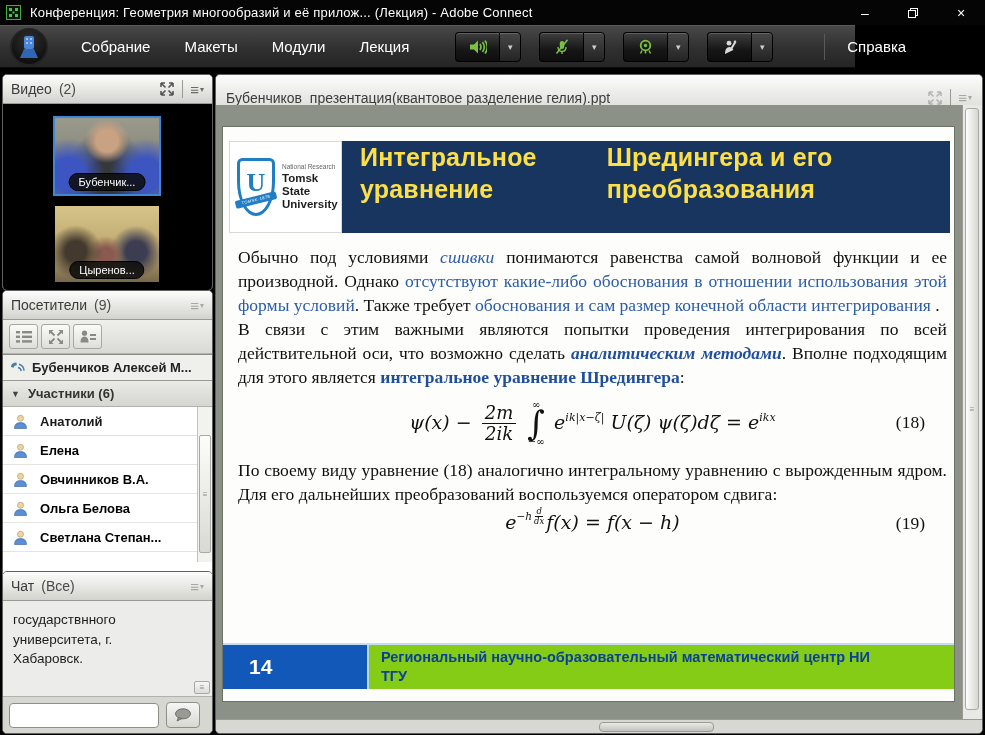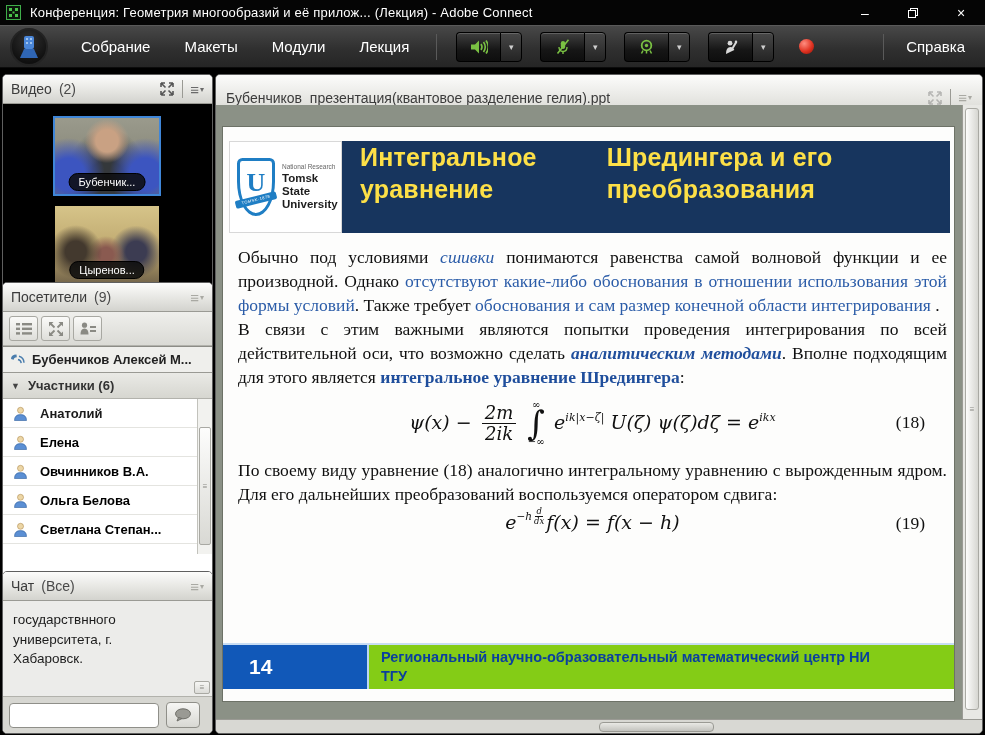--- a/index.html
+++ b/index.html
@@ -7,21 +7,21 @@
   body { background:#000; font-family:"Liberation Sans",sans-serif; position:relative; overflow:hidden; }
 
   
   .titlebar { position:absolute; left:0; top:0; width:985px; height:25px; background:#050505; display:flex; align-items:center; color:#fff; }
   .title-icon { width:15px; height:15px; margin:0 9px 0 6px; background:#0c140c; border:1px solid #3fae4a; display:flex; align-items:center; justify-content:center; flex:0 0 auto; }
   .title-text { font-size:13px; letter-spacing:.2px; white-space:nowrap; }
   .win-controls { margin-left:auto; display:flex; height:100%; }
   .win-btn { width:48px; height:100%; display:flex; align-items:center; justify-content:center; color:#fff; font-size:14px; }
 
   
-  .menubar { position:absolute; left:0; top:25px; width:985px; height:43px; background:linear-gradient(#484848,#303030 55%,#252525); border-top:1px solid #5a5a5a; border-bottom:1px solid #0c0c0c; display:flex; align-items:center; }
+  .menubar { position:absolute; left:0; top:25px; width:855px; height:43px; background:linear-gradient(#484848,#303030 55%,#252525); border-top:1px solid #5a5a5a; border-bottom:1px solid #0c0c0c; display:flex; align-items:center; }
   .app-logo { width:38px; height:38px; border-radius:50%; background:radial-gradient(circle at 50% 30%,#2f2f2f,#101010 75%); border:2px solid #232323; margin:0 16px 0 10px; display:flex; align-items:center; justify-content:center; flex:0 0 auto; }
   .menu-item { color:#fff; font-size:15px; padding:0 17px; cursor:default; }
   .mb-sep { width:1px; height:26px; background:#5a5a5a; margin:0 10px; }
   .grp { display:flex; margin:0 9px; }
   .grp-btn { width:44px; height:30px; background:linear-gradient(#3f3f3f,#161616 60%,#0e0e0e); border:1px solid #000; border-right:none; border-radius:4px 0 0 4px; box-shadow:inset 0 1px 0 rgba(255,255,255,.18); display:flex; align-items:center; justify-content:center; }
   .grp-dd { width:22px; height:30px; background:linear-gradient(#474747,#242424); border:1px solid #000; border-radius:0 4px 4px 0; box-shadow:inset 0 1px 0 rgba(255,255,255,.18); color:#cfcfcf; font-size:9px; display:flex; align-items:center; justify-content:center; }
   .record-dot { width:15px; height:15px; border-radius:50%; background:radial-gradient(circle at 35% 30%,#ff8d80,#e03322 55%,#8e1106); margin:0 16px; }
   .mb-right { margin-left:auto; display:flex; align-items:center; }
   .help-label { color:#fff; font-size:15px; margin:0 20px 0 12px; }
 
@@ -49,21 +49,21 @@
       linear-gradient(180deg,#9a9a8c 0%,#8b8b7d 50%,#6f6f62 100%); }
   .tile-2 { top:102px;
     background:
       radial-gradient(circle at 20% 60%, #43392e 0, #43392e 11%, rgba(67,57,46,0) 28%),
       radial-gradient(circle at 49% 64%, #8a5a50 0, #8a5a50 10%, rgba(138,90,80,0) 26%),
       radial-gradient(circle at 78% 60%, #3c3c52 0, #3c3c52 11%, rgba(60,60,82,0) 28%),
       linear-gradient(180deg,#d6c489 0%,#bfa970 55%,#77684c 100%); }
   .tile-label { position:absolute; bottom:3px; left:50%; transform:translateX(-50%); background:rgba(12,12,12,.85); border:1px solid #000; color:#fff; font-size:11px; padding:2px 9px; border-radius:9px; white-space:nowrap; }
 
   
-  .pod-att { top:282px; height:340px; }
+  .pod-att { top:290px; height:340px; }
   .att-toolbar { height:34px; background:linear-gradient(#efefec,#dadad5); border-bottom:1px solid #b2b2ac; display:flex; align-items:center; padding-left:6px; gap:3px; }
   .tool-btn { width:29px; height:25px; border:1px solid #a8a8a2; border-radius:3px; background:linear-gradient(#fafaf8,#dededa); display:flex; align-items:center; justify-content:center; }
   .host-row { height:27px; background:#efefec; border-top:1px solid #8c8c86; border-bottom:1px solid #9a9a94; display:flex; align-items:center; padding:0 6px; gap:6px; font-size:13px; font-weight:bold; color:#222; white-space:nowrap; }
   .group-row { height:26px; background:linear-gradient(#eaeae6,#d6d6d0); border-bottom:1px solid #b2b2ac; display:flex; align-items:center; padding:0 8px; gap:8px; font-size:13px; font-weight:bold; color:#333; }
   .group-row .tri { font-size:9px; color:#444; }
   .att-list { background:#fff; position:relative; height:155px; }
   .att-row { height:29px; display:flex; align-items:center; padding:0 10px; gap:12px; border-bottom:1px solid #e4e4e0; font-size:13px; font-weight:bold; }
   .att-row .nm-dark { color:#1a1a1a; }
   .att-row .nm-blue { color:#000000; }
   .att-scroll { position:absolute; right:0; top:0; bottom:0; width:15px; background:#f2f2ef; border-left:1px solid #c2c2bc; }

